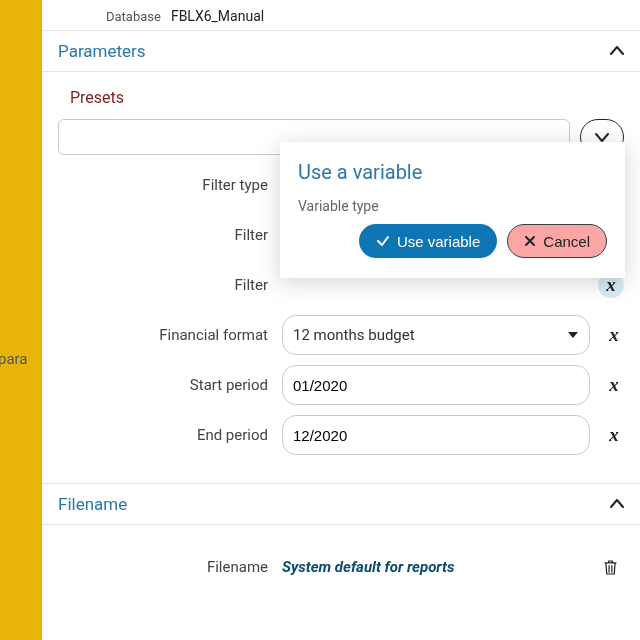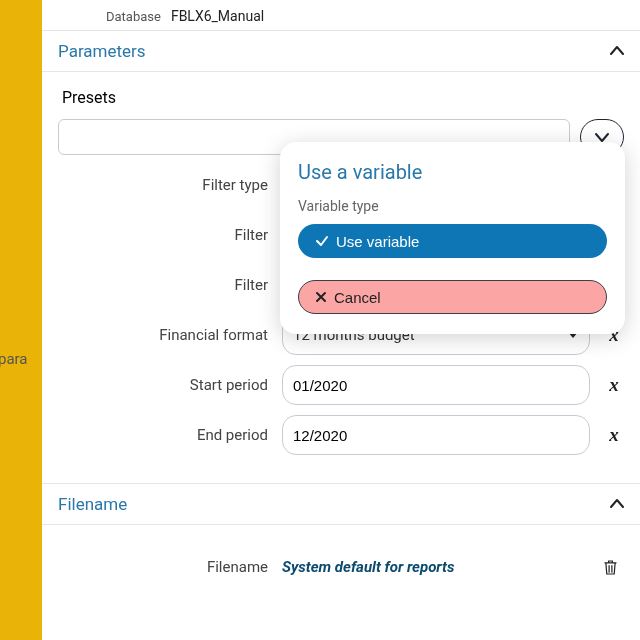--- a/index.html
+++ b/index.html
@@ -9,39 +9,39 @@
   
   .main { flex: 1; position: relative; background: #fff; }
   .db-row { padding: 8px 16px 6px 16px; display: flex; align-items: center; gap: 10px; font-size: 14px; }
   .db-label { margin-left: 48px; color: #555; font-size: 13px; text-align: right; }
   .db-value { color: #222; font-size: 14px; }
   .section-header { display: flex; align-items: center; justify-content: space-between; padding: 10px 16px; border-top: 1px solid #e5e5e5; border-bottom: 1px solid #e5e5e5; cursor: pointer; }
   .section-header.noborderbottom { border-bottom: none; }
   .section-title { color: #2a78aa; font-size: 17px; font-weight: 400; text-align: center; }
   .chev { width: 14px; height: 14px; }
   .section-body { padding: 12px 16px 18px 16px; }
-  .presets-label { color: #000000; font-size: 16px; margin: 4px 0 12px 4px; }
+  .presets-label { color: #7f1d1d; font-size: 16px; margin: 4px 0 12px 12px; }
   .presets-row { display: flex; gap: 10px; align-items: stretch; }
   .presets-input { flex: 1; height: 36px; border: 1px solid #c7cbd1; border-radius: 6px; padding: 6px 10px; font-size: 15px; background: #fff; }
   .presets-dd { width: 44px; height: 36px; border: 1.5px solid #1f2430; border-radius: 18px; display: flex; align-items: center; justify-content: center; background: #fff; }
   .form-row { display: flex; align-items: center; gap: 14px; margin: 10px 0; min-height: 40px; }
   .form-label { width: 210px; text-align: right; color: #444; font-size: 15px; }
   .form-field { flex: 1; }
   .select, .textin { width: 100%; height: 40px; border: 1px solid #c7cbd1; border-radius: 14px; padding: 6px 10px; font-size: 15px; background: #fff; display: flex; align-items: center; justify-content: space-between; }
   .select .caret { margin-left: 6px; }
   .var-x { width: 20px; text-align: center; font-family: Georgia, 'Times New Roman', serif; font-style: italic; font-weight: 700; font-size: 19px; color: #222; cursor: pointer; }
   .var-x.active { background: #d6ebf6; border-radius: 50%; width: 26px; height: 26px; line-height: 26px; }
   .trash { width: 20px; text-align: center; cursor: pointer; }
   .bold-value { font-weight: 700; color: #0c4a6e; font-style: italic; }
   
-  .popover { position: absolute; left: 238px; top: 142px; width: 345px; background: #fff; border-radius: 16px; box-shadow: 0 4px 22px rgba(0,0,0,0.18); padding: 18px 18px 20px 18px; z-index: 50; }
+  .popover { position: absolute; left: 238px; top: 142px; width: 345px; background: #fff; border-radius: 0; box-shadow: 0 4px 22px rgba(0,0,0,0.18); padding: 18px 18px 20px 18px; z-index: 50; }
   .pop-title { color: #2a78aa; font-size: 20px; font-weight: 400; margin-bottom: 14px; }
   .pop-label { color: #666; font-size: 14px; margin-bottom: 10px; }
   .pop-select { height: 40px; border: 1px solid #6b6f78; border-radius: 6px; padding: 6px 10px; font-size: 15px; background: #fff; display: flex; align-items: center; justify-content: space-between; margin-bottom: 18px; }
-  .pop-actions { display: flex; gap: 22px; justify-content: flex-end; flex-direction: column; }
+  .pop-actions { display: flex; gap: 10px; justify-content: flex-end; }
   .btn { height: 34px; border-radius: 18px; padding: 0 16px; font-size: 15px; display: inline-flex; align-items: center; gap: 7px; cursor: pointer; border: 1.5px solid transparent; }
   .btn-primary { background: #0e76b5; color: #fff; }
   .btn-secondary { background: #fca5a5; color: #222; border-color: #3a3f4a; }
   svg { display: block; }
   .outside-label { position: absolute; left: -2px; top: 350px; color: #555; font-size: 15px; z-index: 0; }
 </style>
 </head>
 <body>
 
 <div class="app">

